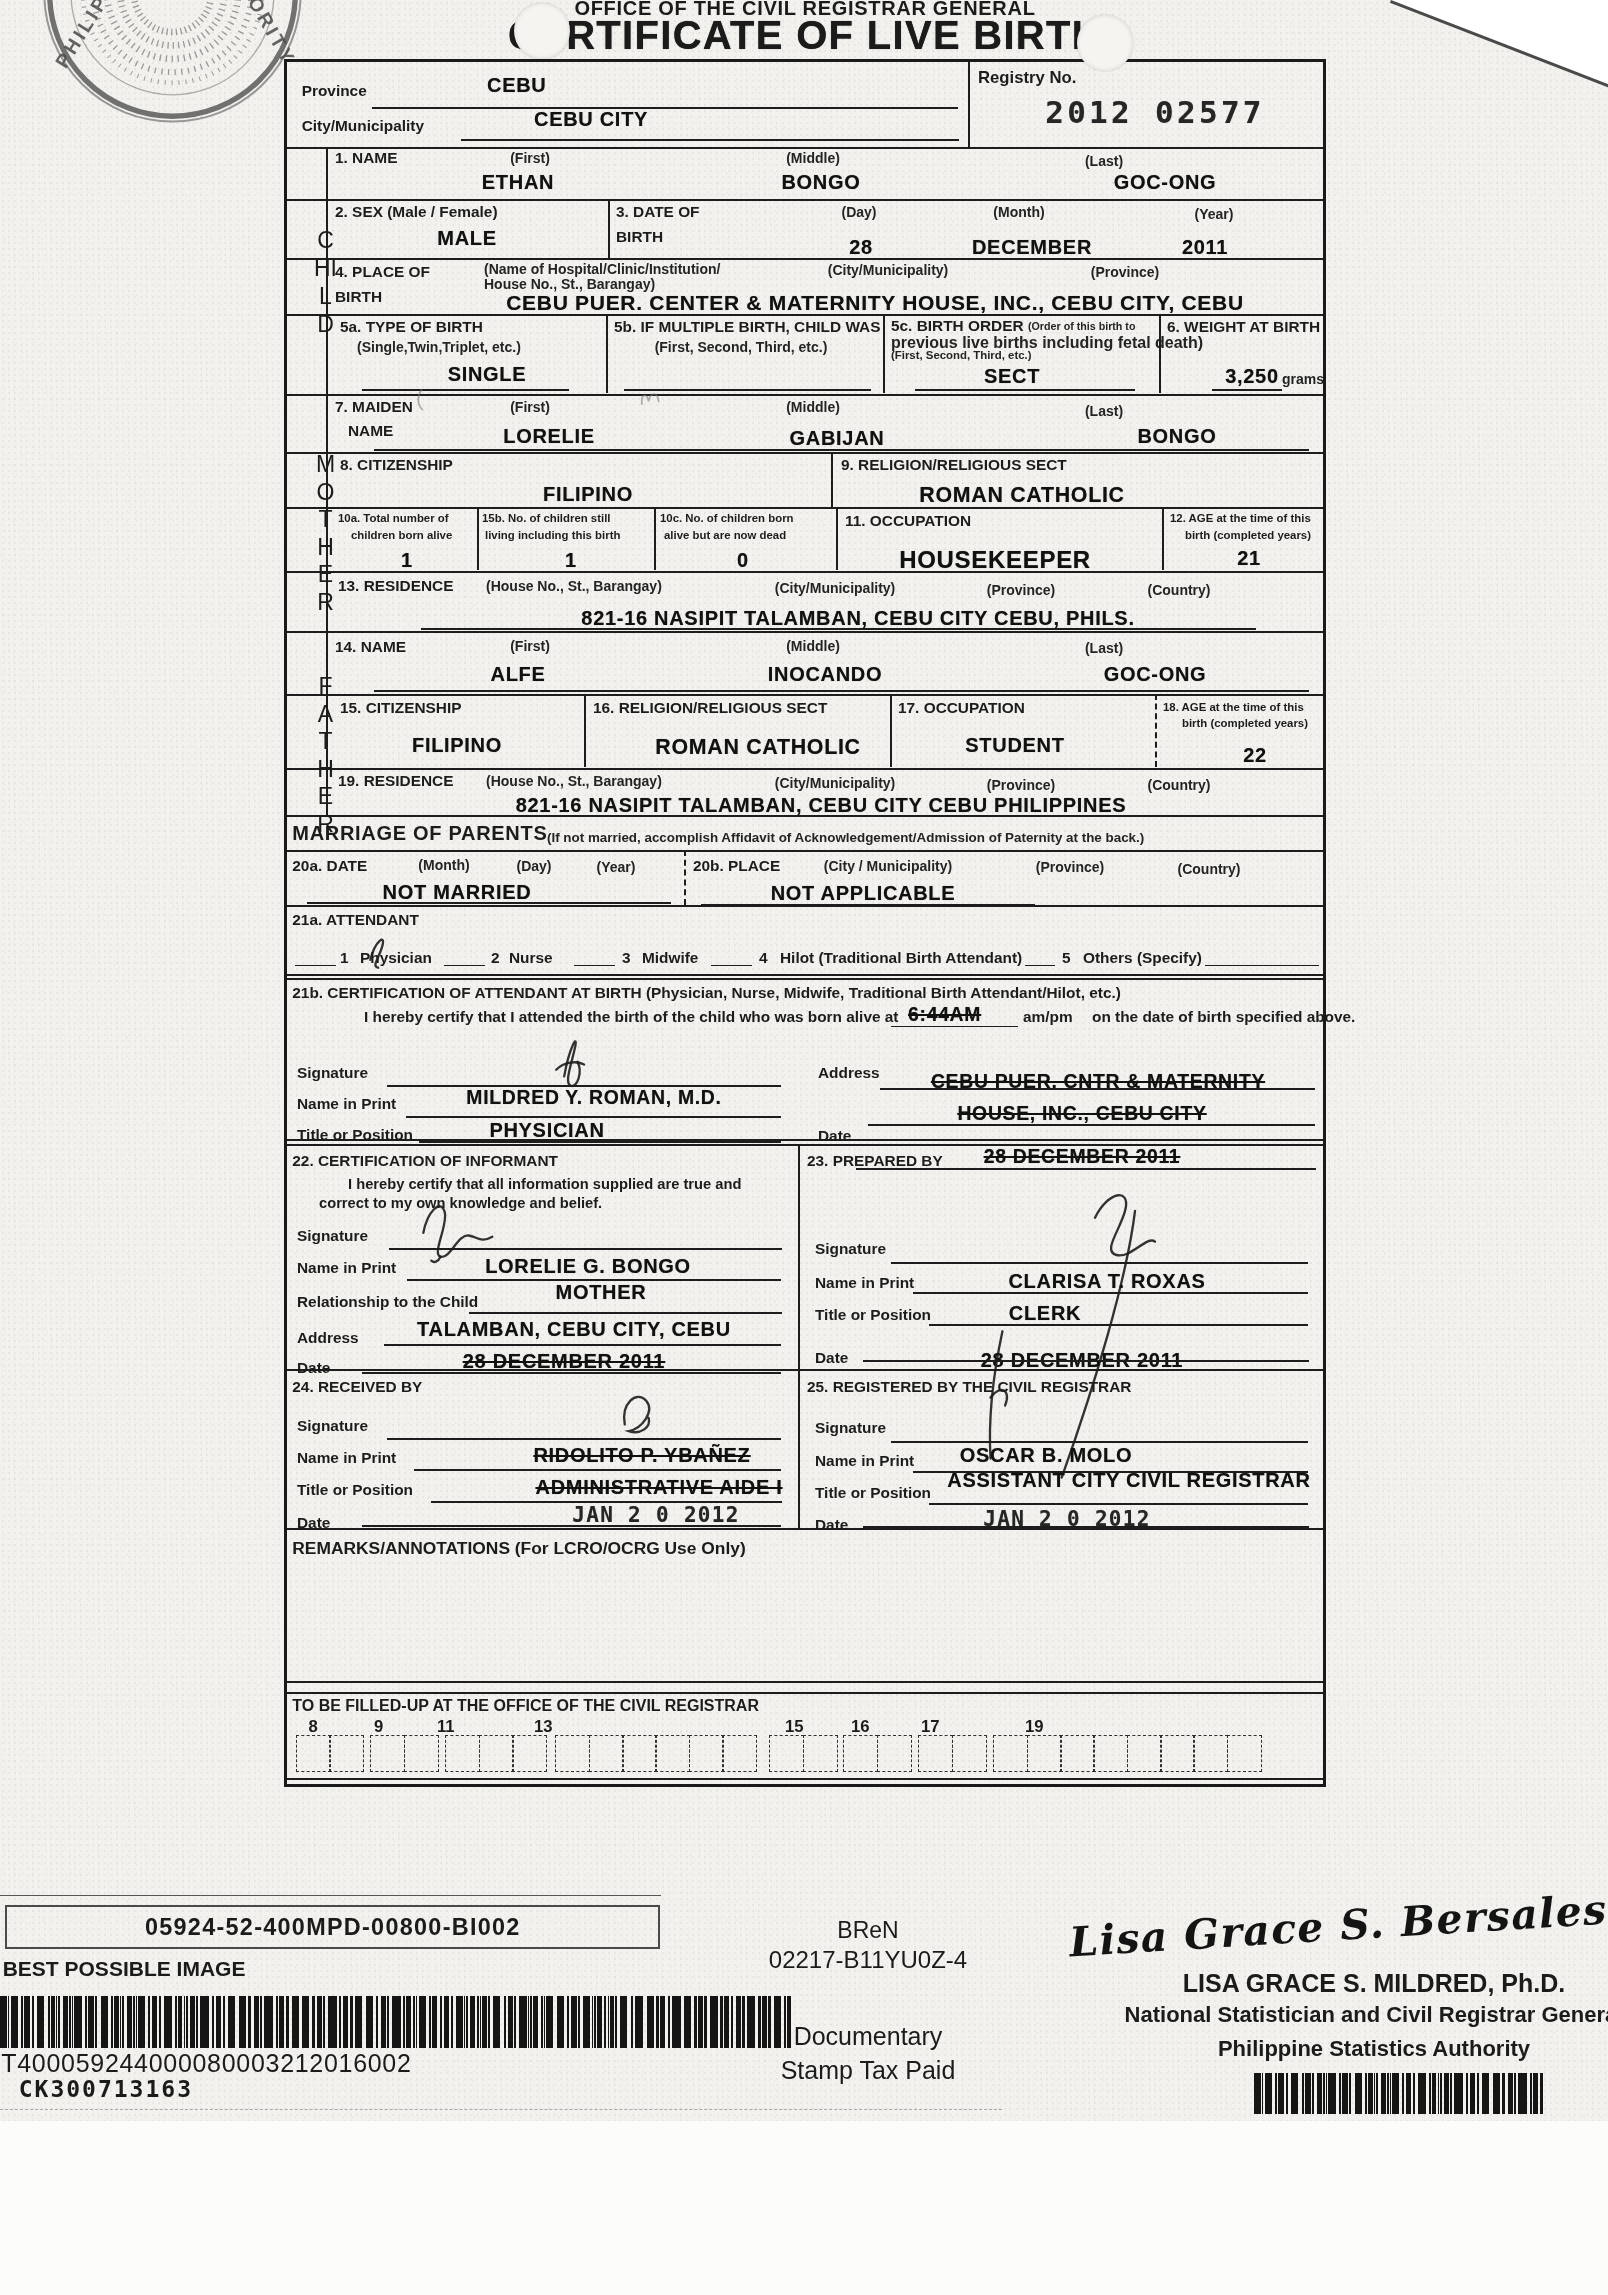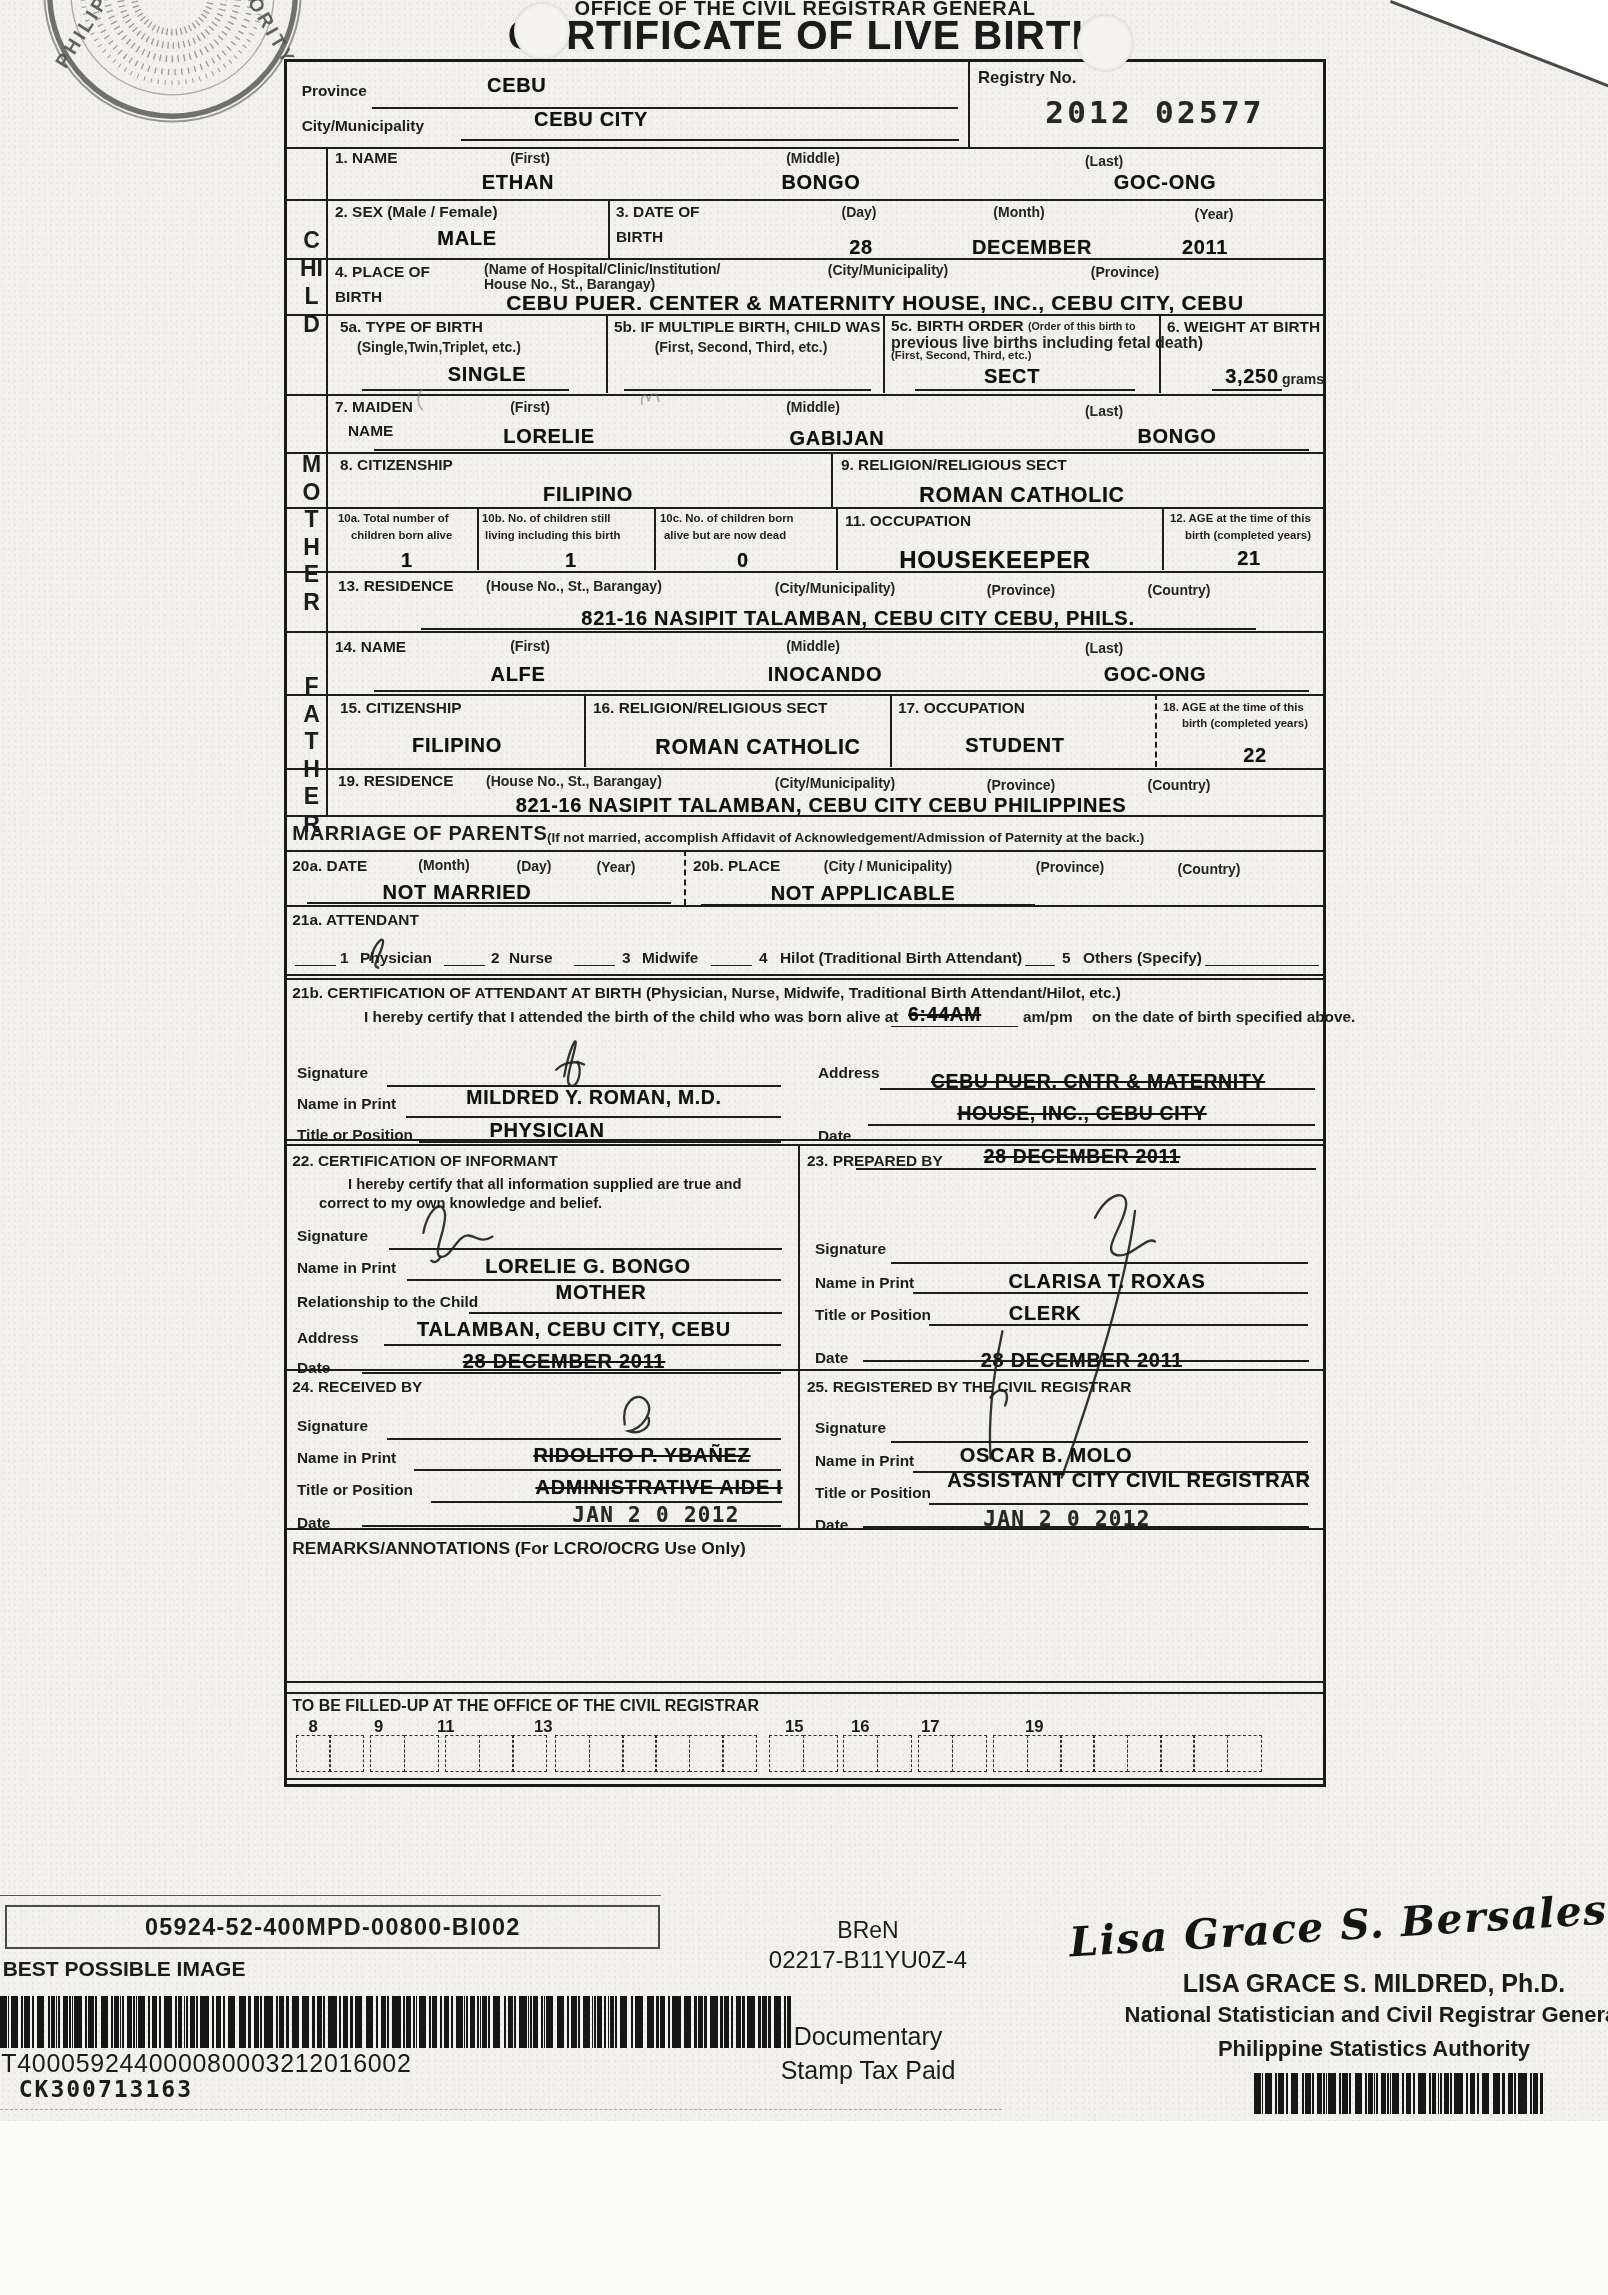--- a/index.html
+++ b/index.html
@@ -19,21 +19,21 @@
   .val{position:absolute;font-weight:bold;font-size:20px;color:#111;letter-spacing:0.7px;white-space:nowrap;text-shadow:0 0 0.7px rgba(20,20,20,.55);line-height:1}
   .c{transform:translateX(-50%)}
   .strike{text-decoration:line-through;text-decoration-thickness:2px}
   .stamp{font-family:"DejaVu Sans Mono",monospace;font-weight:bold;letter-spacing:1.3px;color:#262626;text-shadow:0 0 0.7px rgba(30,30,30,.4)}
   .ln{position:absolute;height:0;border-top:2px solid #1d1d1d}
   .ln.thin{border-top-width:1.3px}
   .hl{position:absolute;left:0;right:0;height:0;border-top:2px solid #1d1d1d}
   .vl{position:absolute;width:0;border-left:2px solid #1d1d1d}
   .vl.dash{border-left-style:dashed}
   .form{position:absolute;left:284px;top:59px;width:1042px;height:1728px;border:3.3px solid #1a1a1a;box-sizing:border-box}
-  .side{position:absolute;font-weight:bold;font-size:23px;color:#1c1c1c;left:13px;width:23px;text-align:center;line-height:1}
+  .side{position:absolute;font-weight:normal;font-size:23px;color:#1c1c1c;left:27px;width:23px;text-align:center;line-height:1}
   .sig{position:absolute;overflow:visible}
   .sig path{fill:none;stroke:#1d1d1d;stroke-width:3.5;stroke-linecap:round;opacity:.9}
   .hole{position:absolute;width:56px;height:56px;border-radius:50%;background:#f5f4f1;box-shadow:inset 0 0 4px rgba(0,0,0,.12), 0 0 0 1.3px rgba(0,0,0,.05);z-index:40}
   .corner{position:absolute;left:0;top:0;width:1609px;height:134px;clip-path:polygon(1391px 0px,1609px 0px,1609px 85px);background:#ffffff;z-index:30}
   .corner-edge{position:absolute;left:1391px;top:0;width:235px;height:0;border-top:3.3px solid #4a4a4a;transform:rotate(21.2deg);transform-origin:left top;z-index:31}
   .barcode{position:absolute;background:
      repeating-linear-gradient(90deg,#151515 0 2px,transparent 2px 5.3px),
      repeating-linear-gradient(90deg,#151515 0 4.7px,transparent 4.7px 12.7px),
      repeating-linear-gradient(90deg,#151515 0 1.3px,transparent 1.3px 8px);}
   .bxn{position:absolute;font-weight:bold;font-size:16.7px;color:#1b1b1b}
@@ -188,21 +188,21 @@
     </svg>
 
     <span class="lbl" style="left:53px;top:395px">8. CITIZENSHIP</span>
     <span class="val c" style="left:301px;top:422px">FILIPINO</span>
     <span class="lbl" style="left:554px;top:395px">9. RELIGION/RELIGIOUS SECT</span>
     <span class="val c" style="left:735px;top:423px;font-size:21.4px">ROMAN CATHOLIC</span>
 
     <span class="lbl xs" style="left:51px;top:451px">10a. Total number of</span>
     <span class="lbl xs" style="left:64px;top:468px">children born alive</span>
     <span class="val c" style="left:120px;top:488px">1</span>
-    <span class="lbl xs" style="left:195px;top:451px">10b. No. of children still</span>
+    <span class="lbl xs" style="left:195px;top:451px">15b. No. of children still</span>
     <span class="lbl xs" style="left:198px;top:468px">living including this birth</span>
     <span class="val c" style="left:284px;top:488px">1</span>
     <span class="lbl xs" style="left:373px;top:451px">10c. No. of children born</span>
     <span class="lbl xs" style="left:377px;top:468px">alive but are now dead</span>
     <span class="val c" style="left:456px;top:488px">0</span>
     <span class="lbl" style="left:558px;top:451px">11. OCCUPATION</span>
     <span class="val c" style="left:708px;top:486px;font-size:24px">HOUSEKEEPER</span>
     <span class="lbl xs" style="left:883px;top:451px">12. AGE at the time of this</span>
     <span class="lbl xs" style="left:898px;top:468px">birth (completed years)</span>
     <span class="val c" style="left:962px;top:486px">21</span>

